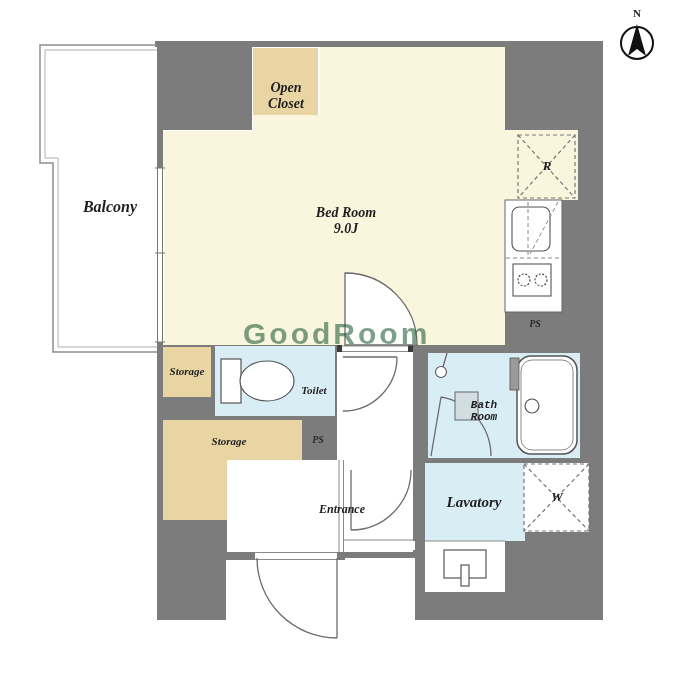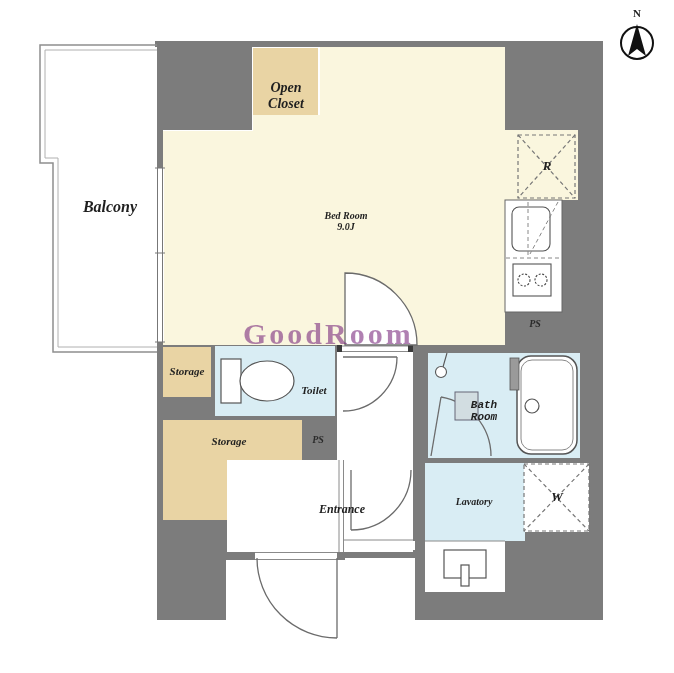--- a/index.html
+++ b/index.html
@@ -1,22 +1,22 @@
 <!DOCTYPE html>
 <html><head>
 <meta charset="utf-8">
 <style>
   html,body{margin:0;padding:0;background:#ffffff;}
   #plan{position:relative;width:674px;height:673px;background:#ffffff;overflow:hidden;
         font-family:"Liberation Serif","DejaVu Serif",serif;}
   #plan svg{position:absolute;left:0;top:0;}
   .lbl{position:absolute;transform:translate(-50%,-50%);font-style:italic;font-weight:bold;
        color:#1f1f1f;white-space:nowrap;text-align:center;line-height:1.12;}
-  .wm{position:absolute;left:243px;top:317px;font-family:Liberation Serif, serif;
-      font-weight:bold;font-size:30px;letter-spacing:3px;color:#701a75;opacity:0.55;
+  .wm{position:absolute;left:243px;top:317px;font-family:Liberation Sans, sans-serif;
+      font-weight:bold;font-size:30px;letter-spacing:3px;color:#14532d;opacity:0.55;
       font-style:normal;transform:none;}
 </style>
 </head>
 <body>
 
 <div id="plan">
 
 <svg width="674" height="673" viewBox="0 0 674 673">
 
   <g fill="#7C7C7C">
@@ -154,36 +154,36 @@
   </g>
 </svg>
 
   <div class="lbl" style="left:110px;top:207px;font-size:16px;">Balcony</div>
 
   <div class="lbl" style="left:286px;top:96px;font-size:14px;">
     <div>Open</div>
     <div>Closet</div>
   </div>
 
-  <div class="lbl" style="left:346px;top:221px;font-size:10px;">
+  <div class="lbl" style="left:346px;top:221px;font-size:14px;">
     <div>Bed Room</div>
     <div>9.0J</div>
   </div>
 
   <div class="lbl" style="left:187px;top:371px;font-size:11px;">Storage</div>
   <div class="lbl" style="left:314px;top:380px;font-size:11px;margin-top:10px;">Toilet</div>
   <div class="lbl" style="left:229px;top:441px;font-size:11px;">Storage</div>
   <div class="lbl" style="left:318px;top:440px;font-size:10px;color:#2a2a2a;">PS</div>
   <div class="lbl" style="left:294px;top:510px;font-size:12px;margin-left:48px;">Entrance</div>
 
   <div class="lbl" style="left:484px;top:411px;font-size:11px;font-family:Liberation Mono, monospace;">
     <div>Bath</div>
     <div>Room</div>
   </div>
 
-  <div class="lbl" style="left:474px;top:502px;font-size:10px;text-align:center;">Lavatory</div>
+  <div class="lbl" style="left:474px;top:502px;font-size:15px;text-align:center;">Lavatory</div>
   <div class="lbl" style="left:557px;top:497px;font-size:13px;">W</div>
   <div class="lbl" style="left:547px;top:166px;font-size:13px;">R</div>
   <div class="lbl" style="left:535px;top:324px;font-size:10px;color:#2a2a2a;">PS</div>
   <div class="lbl" style="left:637px;top:13px;font-size:11px;font-style:normal;">N</div>
 
   <div class="wm">GoodRoom</div>
 </div>
 
 </body></html>

